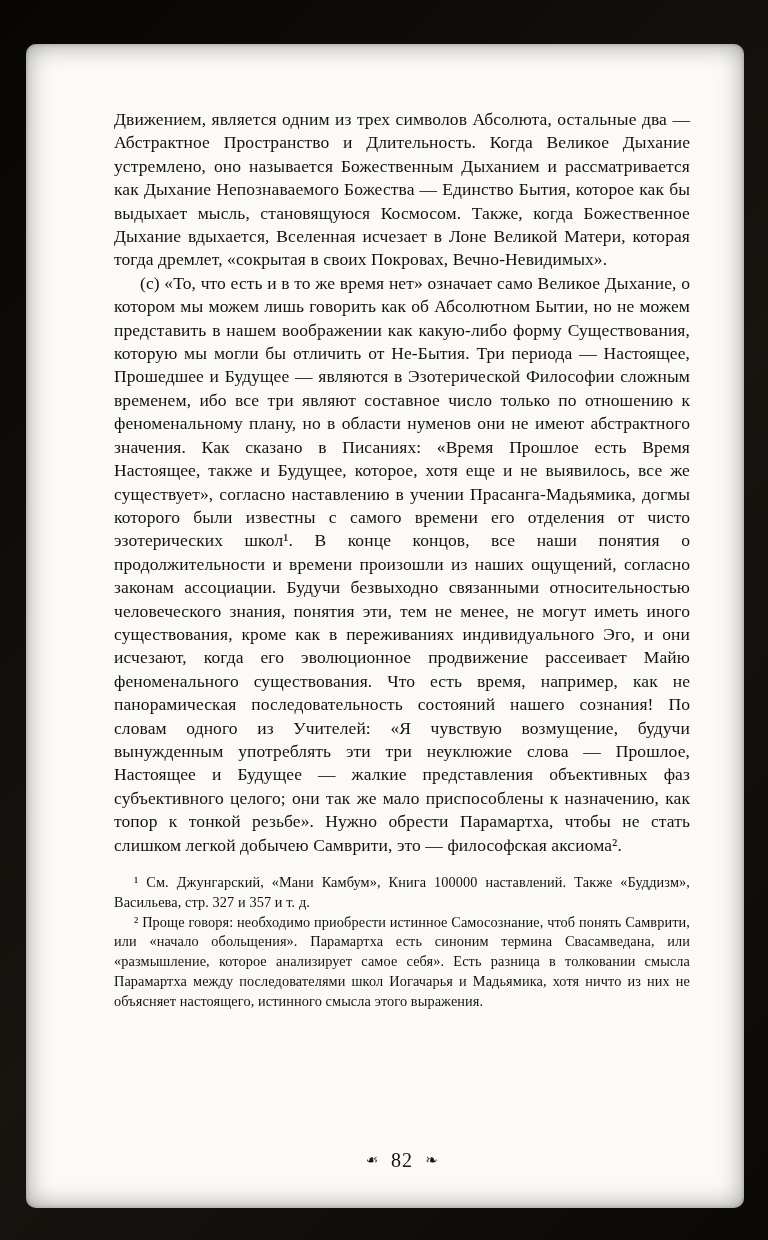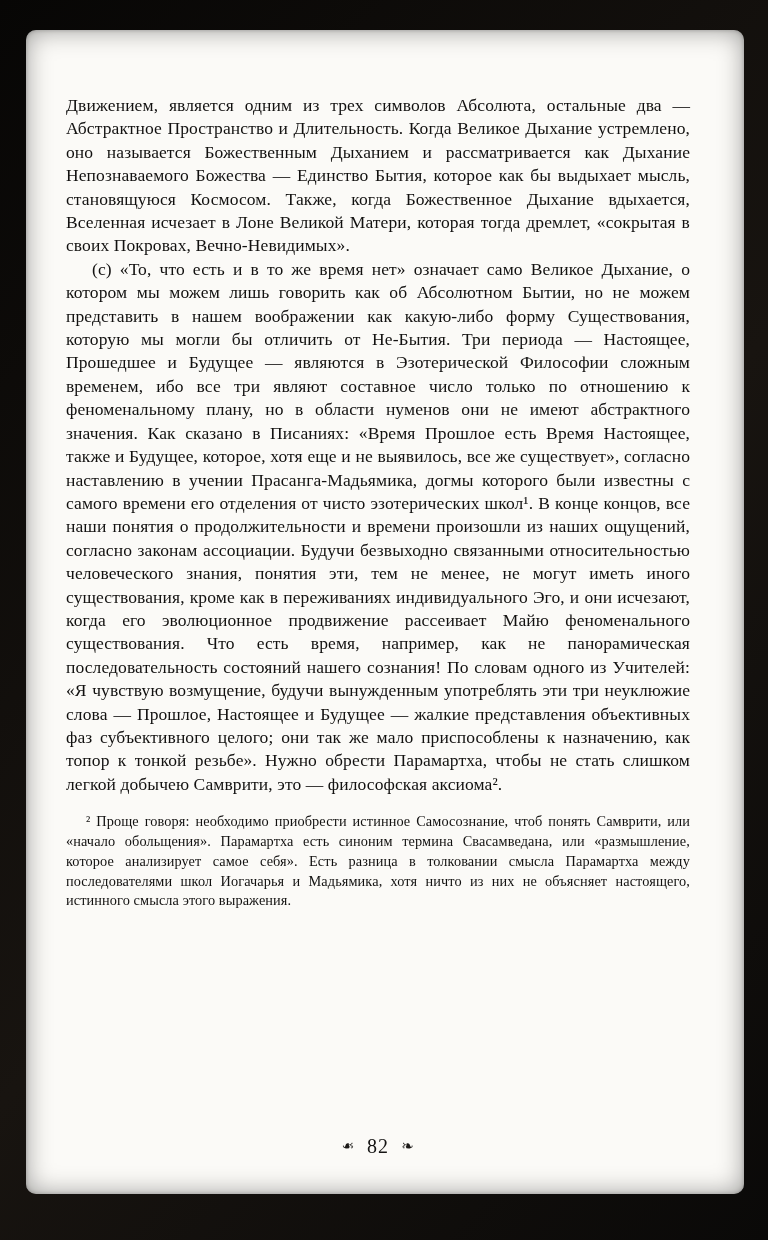--- a/index.html
+++ b/index.html
@@ -14,25 +14,26 @@
     height: 1240px;
     padding: 30px 24px 46px 26px;
     background: linear-gradient(135deg, #070605 0%, #181410 55%, #0a0908 100%);
   }
   .book-page {
     width: 100%;
     height: 100%;
     background: #fbfaf7;
     border-radius: 10px;
     box-shadow: inset 0 0 26px rgba(0,0,0,0.38), inset 0 0 4px rgba(0,0,0,0.25);
-    padding: 64px 54px 30px 40px;
+    padding: 64px 54px 30px 88px;
     display: flex;
     flex-direction: column;
     overflow: hidden;
     color: #121110;
+    margin-top: 14px;
   }
   .text-block { width: 100%; }
   .para {
     font-size: 17.5px;
     line-height: 23.4px;
     text-align: justify;
     letter-spacing: 0.1px;
   }
   .para.indent { text-indent: 26px; }
   .footnotes { margin-top: 16px; }
@@ -70,20 +71,21 @@
 
 <div class="scan-frame">
   <div class="book-page">
 
     <div class="text-block">
       <p class="para">Движением, является одним из трех символов Абсолюта, остальные два — Абстрактное Пространство и Длительность. Когда Великое Дыхание устремлено, оно называется Божественным Дыханием и рассматривается как Дыхание Непознаваемого Божества — Единство Бытия, которое как бы выдыхает мысль, становящуюся Космосом. Также, когда Божественное Дыхание вдыхается, Вселенная исчезает в Лоне Великой Матери, которая тогда дремлет, «сокрытая в своих Покровах, Вечно-Невидимых».</p>
       <p class="para indent">(с) «То, что есть и в то же время нет» означает само Великое Дыхание, о котором мы можем лишь говорить как об Абсолютном Бытии, но не можем представить в нашем воображении как какую-либо форму Существования, которую мы могли бы отличить от Не-Бытия. Три периода — Настоящее, Прошедшее и Будущее — являются в Эзотерической Философии сложным временем, ибо все три являют составное число только по отношению к феноменальному плану, но в области нуменов они не имеют абстрактного значения. Как сказано в Писаниях: «Время Прошлое есть Время Настоящее, также и Будущее, которое, хотя еще и не выявилось, все же существует», согласно наставлению в учении Прасанга-Мадьямика, догмы которого были известны с самого времени его отделения от чисто эзотерических школ¹. В конце концов, все наши понятия о продолжительности и времени произошли из наших ощущений, согласно законам ассоциации. Будучи безвыходно связанными относительностью человеческого знания, понятия эти, тем не менее, не могут иметь иного существования, кроме как в переживаниях индивидуального Эго, и они исчезают, когда его эволюционное продвижение рассеивает Майю феноменального существования. Что есть время, например, как не панорамическая последовательность состояний нашего сознания! По словам одного из Учителей: «Я чувствую возмущение, будучи вынужденным употреблять эти три неуклюжие слова — Прошлое, Настоящее и Будущее — жалкие представления объективных фаз субъективного целого; они так же мало приспособлены к назначению, как топор к тонкой резьбе». Нужно обрести Парамартха, чтобы не стать слишком легкой добычею Самврити, это — философская аксиома².</p>
     </div>
 
     <div class="footnotes">
+      <p class="footnote">¹ См. Джунгарский, «Мани Камбум», Книга 100000 наставлений. Также «Буддизм», Васильева, стр. 327 и 357 и т. д.</p>
       <p class="footnote">² Проще говоря: необходимо приобрести истинное Самосознание, чтоб понять Самврити, или «начало обольщения». Парамартха есть синоним термина Свасамведана, или «размышление, которое анализирует самое себя». Есть разница в толковании смысла Парамартха между последователями школ Иогачарья и Мадьямика, хотя ничто из них не объясняет настоящего, истинного смысла этого выражения.</p>
     </div>
 
     <div class="page-footer">
       <span class="fleuron left">❧</span>
       <span class="page-number">82</span>
       <span class="fleuron">❧</span>
     </div>
 
   </div>

